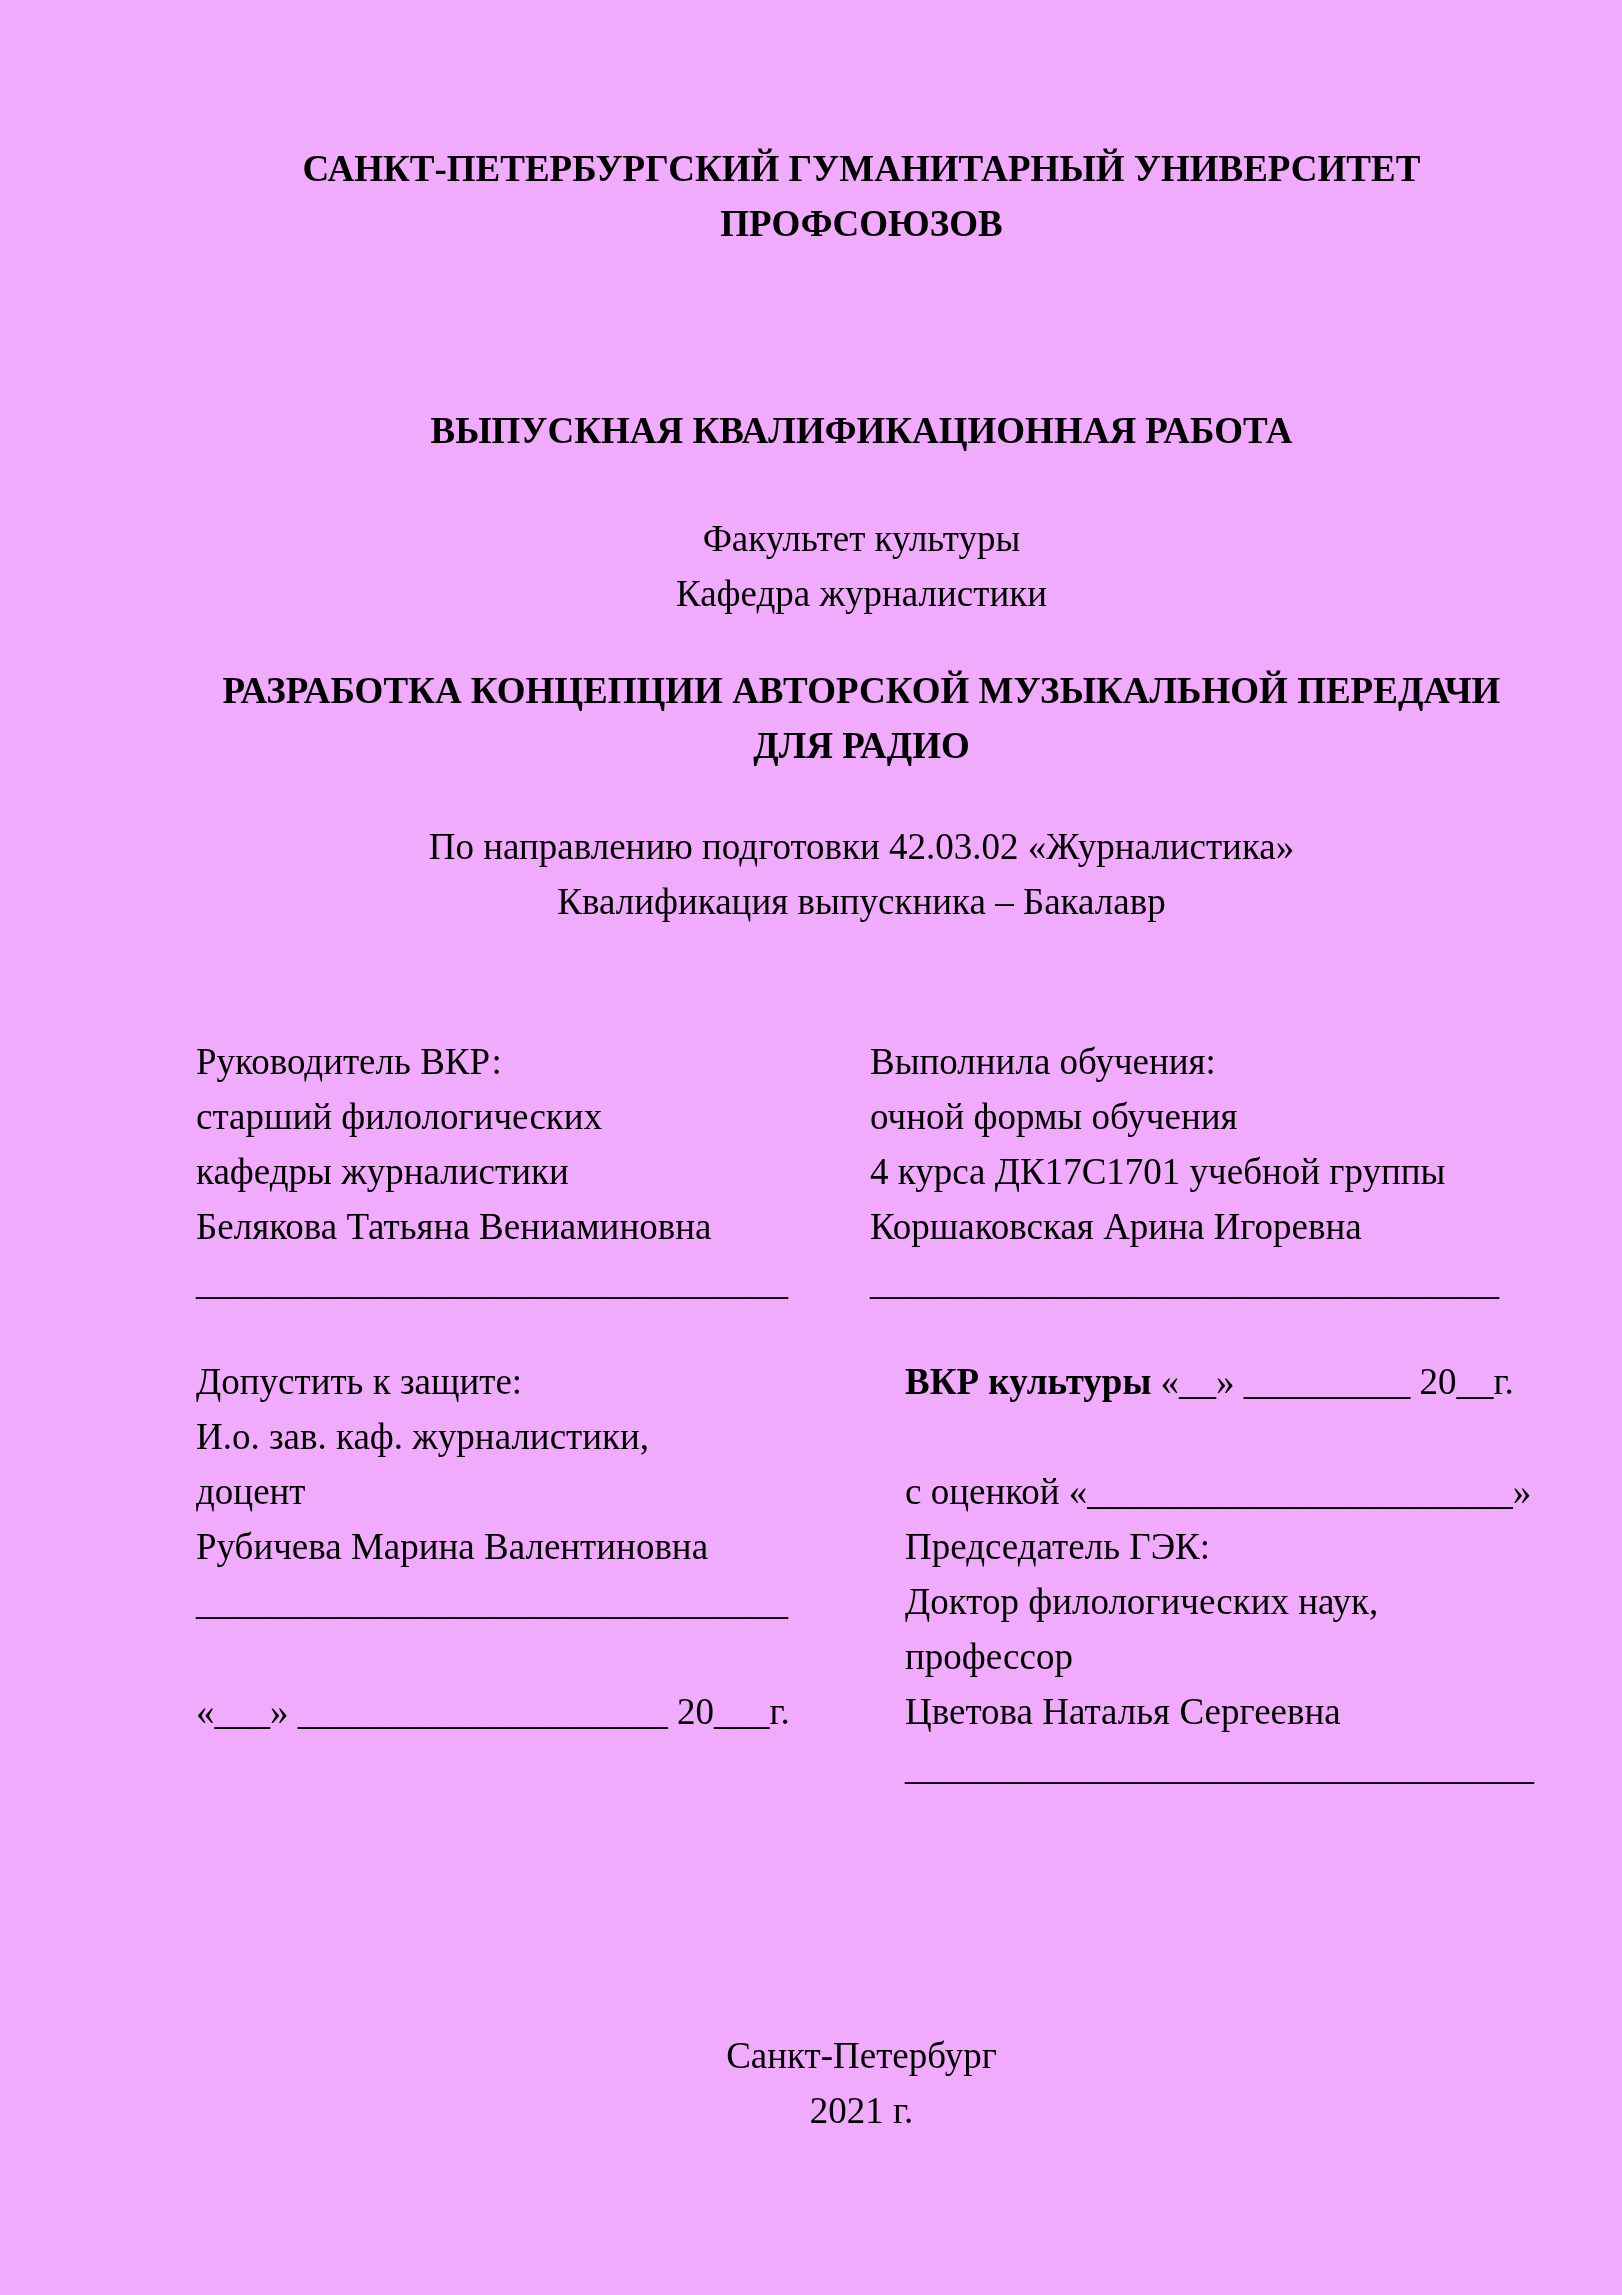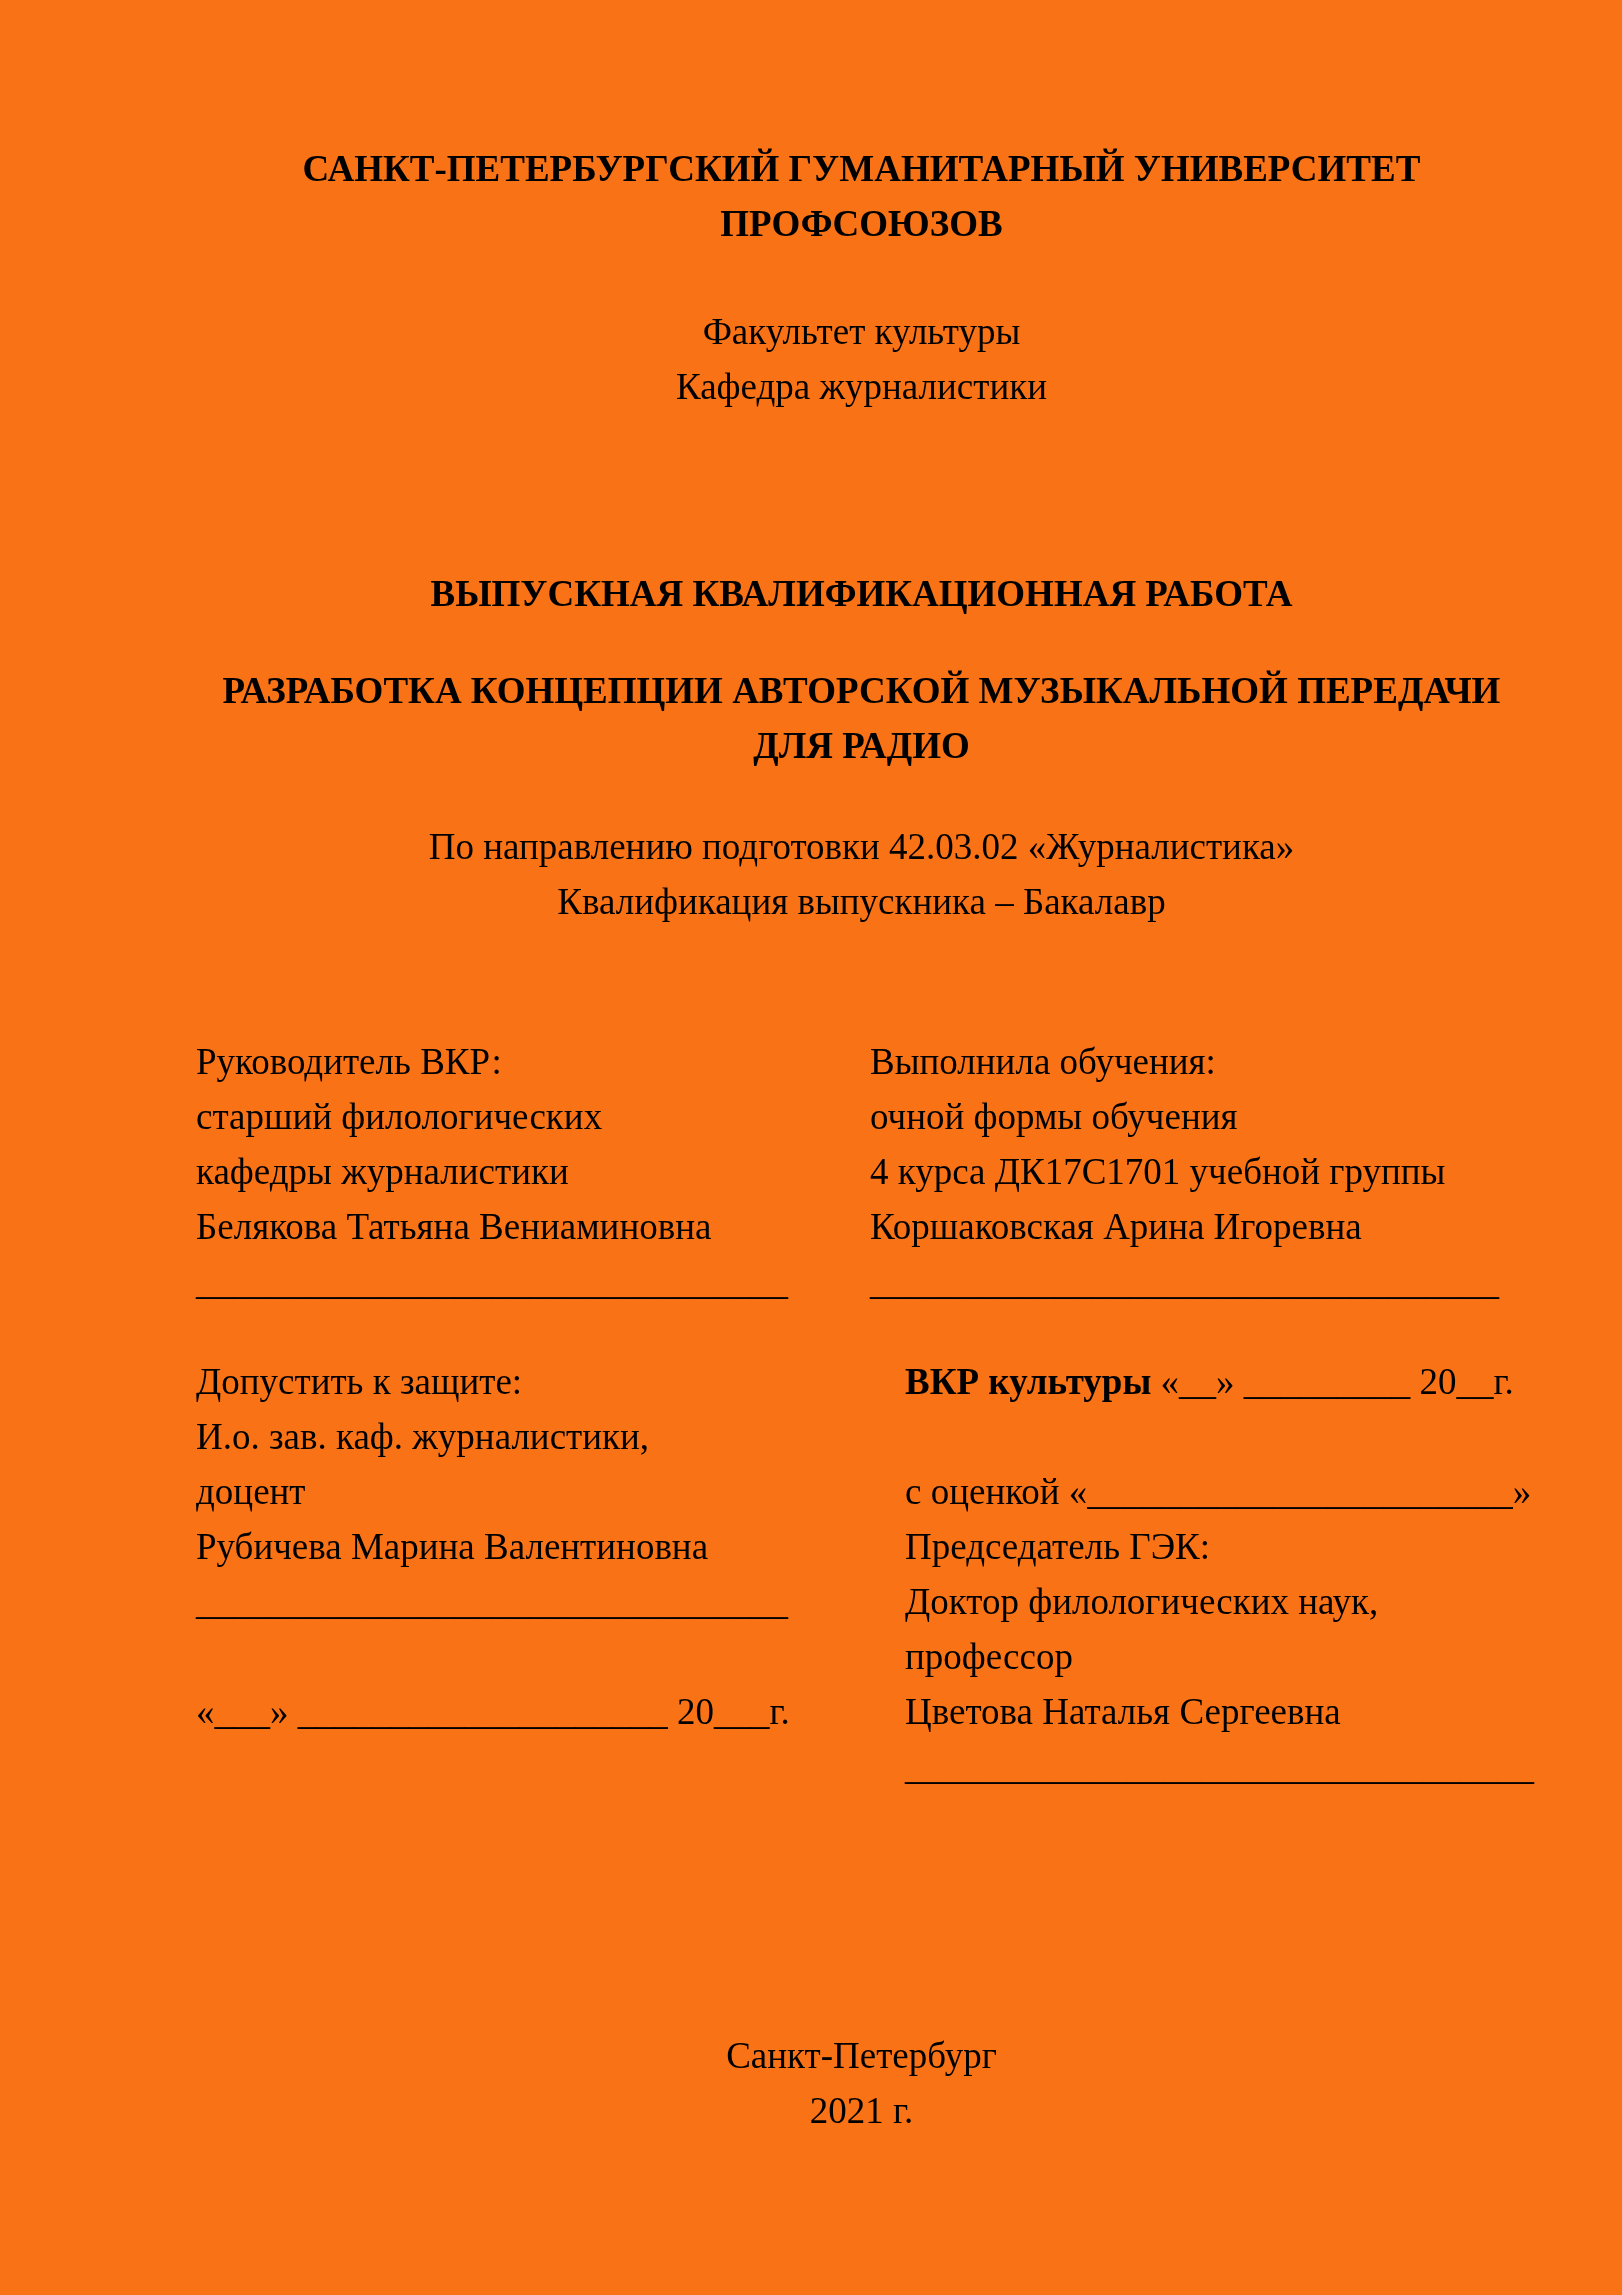--- a/index.html
+++ b/index.html
@@ -1,21 +1,21 @@
 <!DOCTYPE html>
 <html style="font-size:12.6px"><head>
 <meta charset="utf-8">
 <style>
   html, body { margin: 0; padding: 0; background: #ffffff; }
   .page {
     position: relative;
     width: 1623px;
     height: 2295px;
     box-sizing: border-box;
-    background: #f97316;
+    background: #f0abfc;
     color: #000000;
     font-family: "Liberation Serif", "DejaVu Serif", serif;
     font-size: 37px;
     line-height: 55px;
     padding: 141px 96px 0 196px;
     overflow: hidden;
   }
   .center { text-align: center; }
   .bold { font-weight: bold; }
   .line { white-space: nowrap; }
@@ -35,26 +35,26 @@
 </head>
 <body>
 
 <div class="page">
 
   <div class="center bold">
     <div class="line">САНКТ-ПЕТЕРБУРГСКИЙ ГУМАНИТАРНЫЙ УНИВЕРСИТЕТ</div>
     <div class="line">ПРОФСОЮЗОВ</div>
   </div>
 
+  <div class="center bold work-type-block">ВЫПУСКНАЯ КВАЛИФИКАЦИОННАЯ РАБОТА</div>
+
   <div class="center faculty-block">
     <div class="line">Факультет культуры</div>
     <div class="line">Кафедра журналистики</div>
   </div>
-
-  <div class="center bold work-type-block">ВЫПУСКНАЯ КВАЛИФИКАЦИОННАЯ РАБОТА</div>
 
   <div class="center bold thesis-title-block">
     <div class="line">РАЗРАБОТКА КОНЦЕПЦИИ АВТОРСКОЙ МУЗЫКАЛЬНОЙ ПЕРЕДАЧИ</div>
     <div class="line">ДЛЯ РАДИО</div>
   </div>
 
   <div class="center program-block">
     <div class="line">По направлению подготовки 42.03.02 «Журналистика»</div>
     <div class="line">Квалификация выпускника – Бакалавр</div>
   </div>

